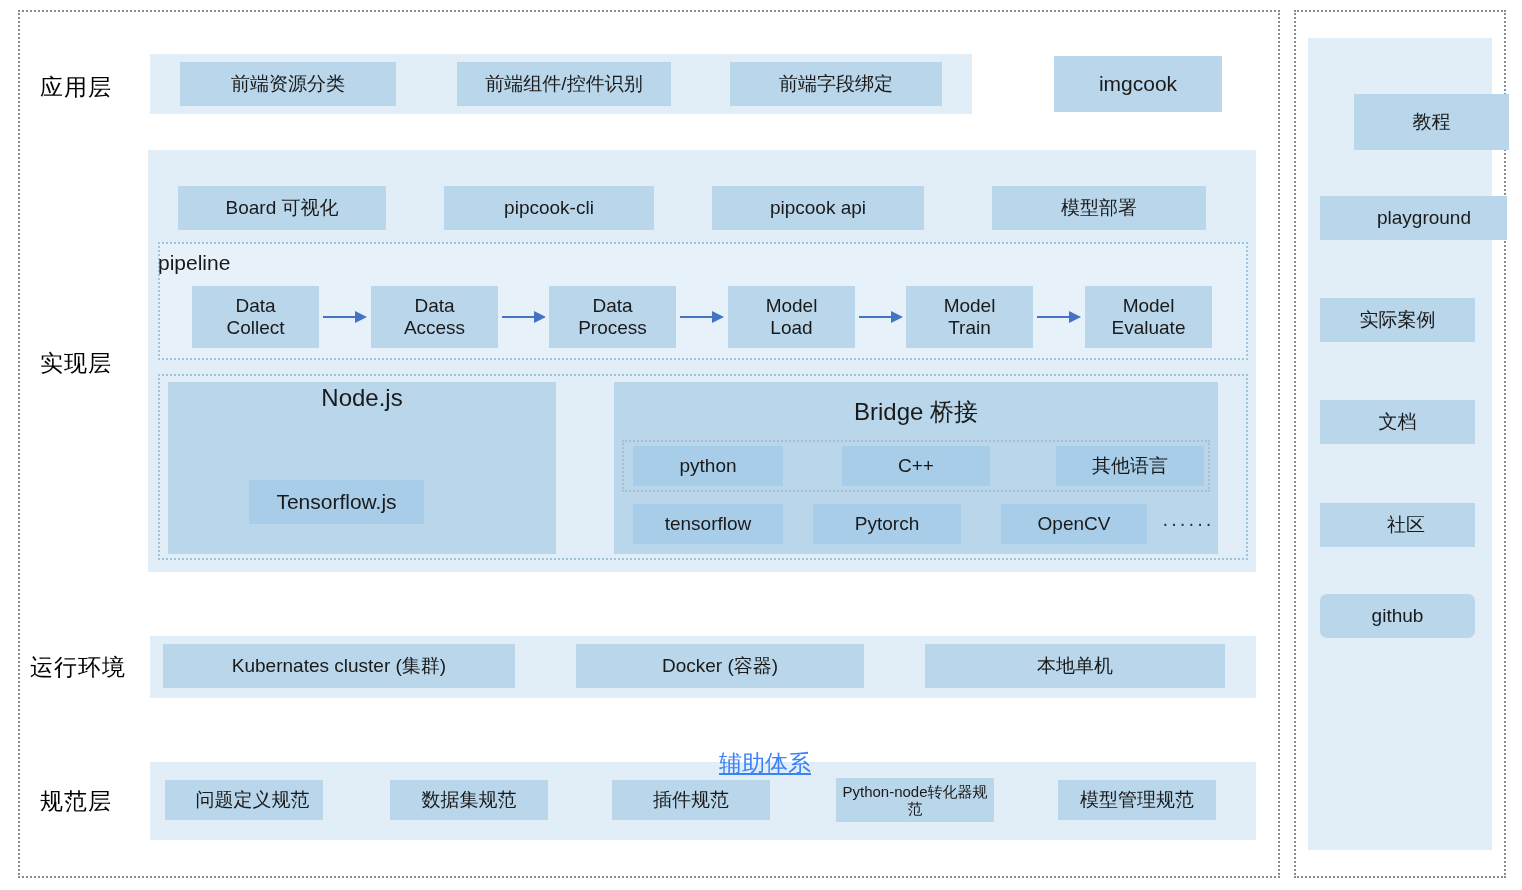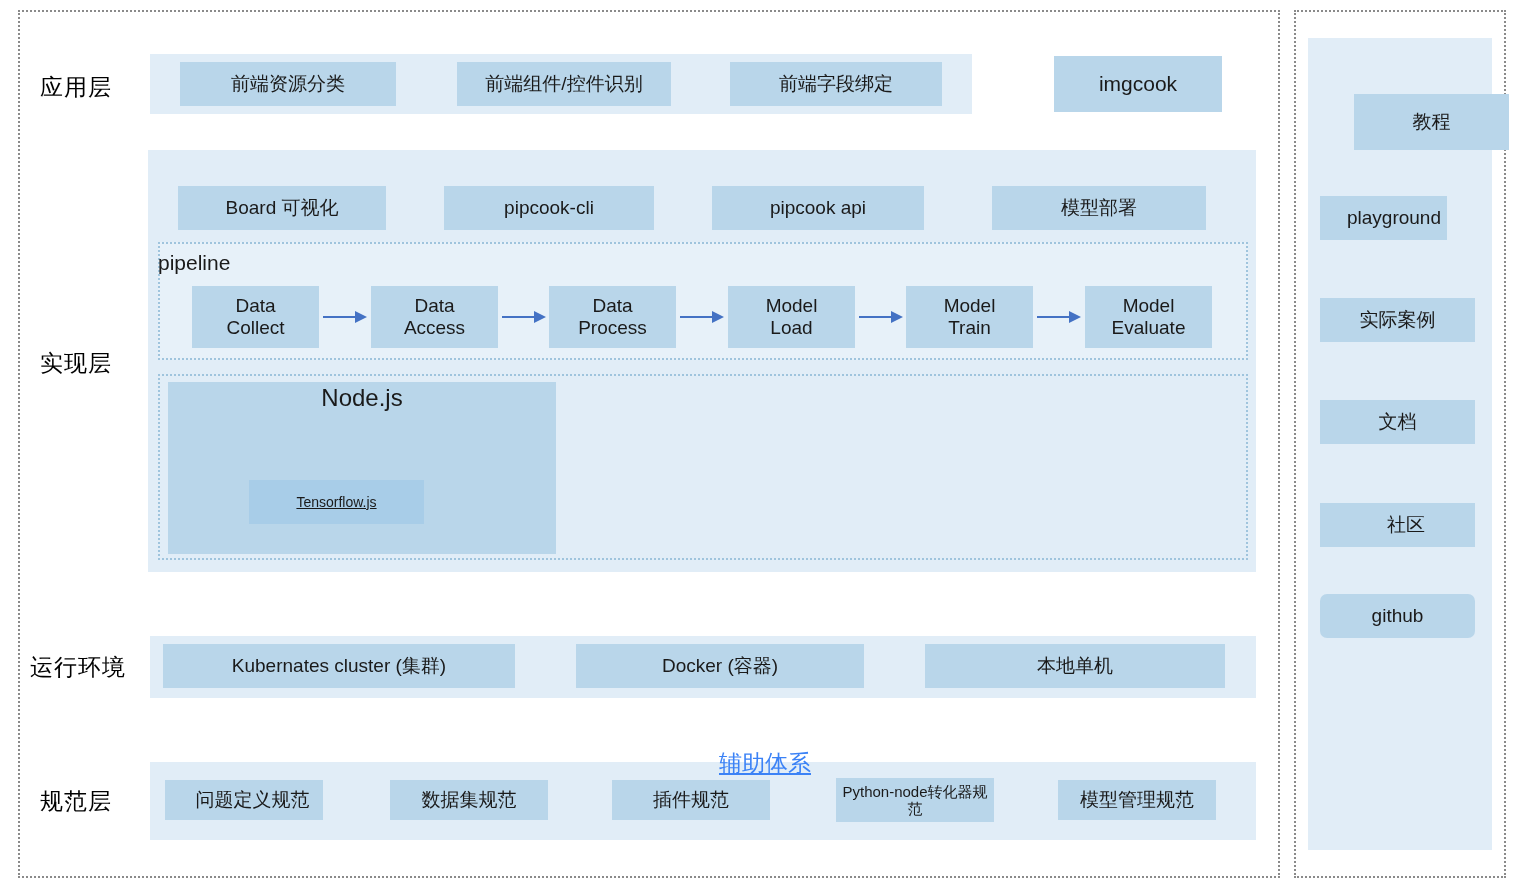--- a/index.html
+++ b/index.html
@@ -190,40 +190,53 @@
     <svg width="44" height="14" viewBox="0 0 44 14">
         <path d="M0 7 H32" stroke="#4472c4" stroke-width="2" fill="none"></path>
         <path d="M32 1 L44 7 L32 13 Z" fill="#4472c4"></path>
       </svg>
   </div>
 
   <div class="dotted-box" style="left:158px; top:374px; width:1090px; height:186px;"></div>
 
   <div class="chip" style="left:168px; top:382px; width:388px; height:172px; display:block;">
     <div style="text-align:center; font-size:24px; ">Node.js</div>
-    <div class="chip chip-deep" style="position:absolute; left:81px; top:98px; width:175px; height:44px; font-size:14px;text-decoration:underline;">Tensorflow.js</div>
-  </div>
-
+    <div class="chip chip-deep" style="position:absolute; left:81px; top:98px; width:175px; height:44px; font-size:21px;">Tensorflow.js</div>
+  </div>
+
+  <div class="chip" style="left:614px; top:382px; width:604px; height:172px; display:block;">
+    <div style="text-align:center; font-size:24px; margin-top:14px;">Bridge 桥接</div>
+
+    <div class="dotted-box tight" style="left:8px; top:58px; width:588px; height:52px;"></div>
+    <div class="chip chip-deep" style="left:19px; top:64px; width:150px; height:40px;">python</div>
+    <div class="chip chip-deep" style="left:228px; top:64px; width:148px; height:40px;">C++</div>
+    <div class="chip chip-deep" style="left:442px; top:64px; width:148px; height:40px;">其他语言</div>
+
+    <div class="chip chip-deep" style="left:19px; top:122px; width:150px; height:40px;">tensorflow</div>
+    <div class="chip chip-deep" style="left:199px; top:122px; width:148px; height:40px;">Pytorch</div>
+    <div class="chip chip-deep" style="left:387px; top:122px; width:146px; height:40px;">OpenCV</div>
+    <div class="ellipsis-dots" style="left:548px; top:130px;">······</div>
+  </div>
 
   <div class="band" style="left:150px; top:636px; width:1106px; height:62px;"></div>
   <div class="chip" style="left:163px; top:644px; width:352px; height:44px;">Kubernates cluster (集群)</div>
   <div class="chip" style="left:576px; top:644px; width:288px; height:44px;">Docker (容器)</div>
   <div class="chip" style="left:925px; top:644px; width:300px; height:44px;">本地单机</div>
 
   <div class="band" style="left:150px; top:762px; width:1106px; height:78px;"></div>
   <div class="chip" style="left:165px; top:780px; width:158px; height:40px;padding-left:21px;">问题定义规范</div>
   <div class="chip" style="left:390px; top:780px; width:158px; height:40px;">数据集规范</div>
   <div class="chip" style="left:612px; top:780px; width:158px; height:40px;">插件规范</div>
   <div class="chip small-text" style="left:836px; top:778px; width:158px; height:44px; font-size:15px;">Python-node转化器规范</div>
   <div class="chip" style="left:1058px; top:780px; width:158px; height:40px;">模型管理规范</div>
 
   <div class="band" style="left:1308px; top:38px; width:184px; height:812px;"></div>
 
   <div class="chip" style="left:1320px; top:94px; width:155px; height:56px;margin-left:34px;">教程</div>
-  <div class="chip" style="left:1320px; top:196px; width:127px; height:44px;padding-left:25px;">playground</div>
+  <div class="chip" style="left:1320px; top:196px; width:187px; height:44px;padding-left:25px;">playground</div>
   <div class="chip" style="left:1320px; top:298px; width:155px; height:44px;">实际案例</div>
   <div class="chip" style="left:1320px; top:400px; width:155px; height:44px;">文档</div>
   <div class="chip" style="left:1320px; top:503px; width:155px; height:44px;padding-left:21px;">社区</div>
   <div class="chip" style="left:1320px; top:594px; width:155px; height:44px;border-radius:7px;">github</div>
 
   <div class="aux-title" style="top:748px;">辅助体系</div>
 
 </div>
 
 </body></html>

